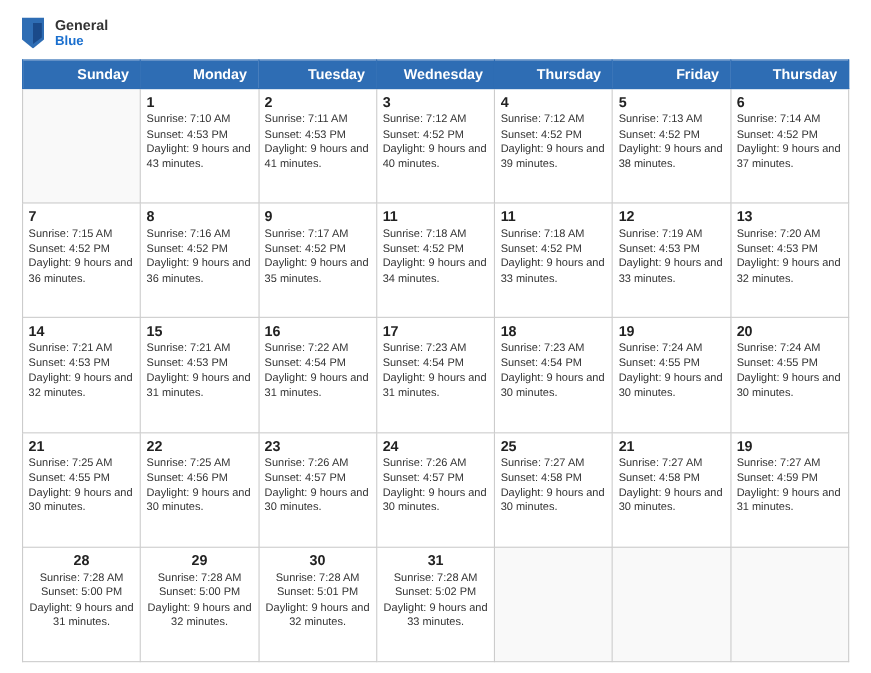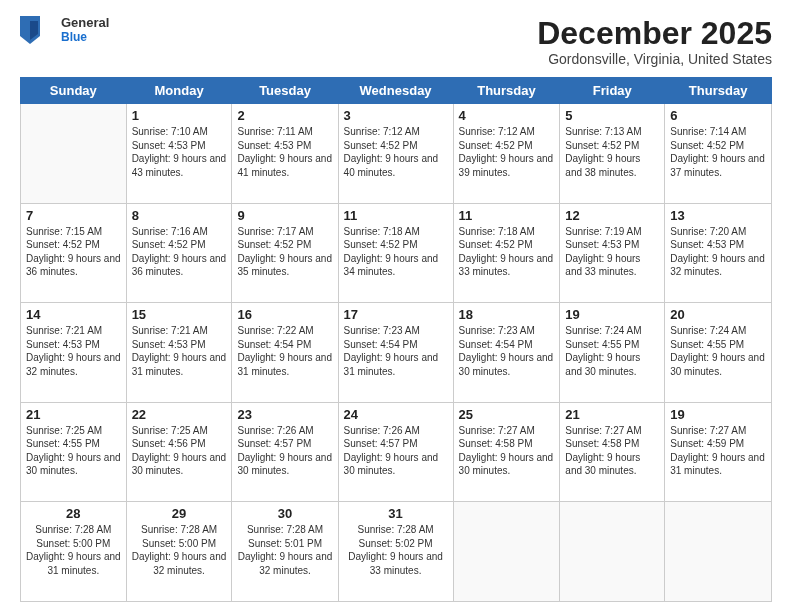--- a/index.html
+++ b/index.html
@@ -19,21 +19,21 @@
     }
     .header {
       display: flex;
       justify-content: space-between;
       align-items: flex-start;
       margin-bottom: 10px;
     }
     .logo {
       display: flex;
       align-items: center;
-      gap: 19px;
+      gap: 8px;
     }
     .logo-text {
       display: flex;
       flex-direction: column;
       line-height: 1.1;
     }
     .logo-general {
       font-size: 13px;
       font-weight: bold;
       color: #333;
@@ -62,22 +62,22 @@
       color: #444;
     }
     .calendar {
       width: 100%;
       border-collapse: collapse;
       flex: 1;
     }
     .calendar th {
       background-color: #2e6db4;
       color: white;
-      text-align: center;
-      padding: 5px 21px;
+      text-align: right;
+      padding: 5px 10px;
       font-size: 13px;
       font-weight: bold;
       border: 1px solid #2e6db4;
     }
     .calendar td {
       border: 1px solid #ccc;
       vertical-align: top;
       padding: 4px 5px;
       font-size: 10px;
       color: #333;
@@ -111,24 +111,20 @@
   <div class="header">
     <div class="logo">
       <svg class="logo-icon" viewBox="0 0 20 28" xmlns="http://www.w3.org/2000/svg">
         <polygon points="0,0 20,0 20,20 10,28 0,20" fill="#2e6db4"></polygon>
         <polygon points="10,5 18,5 18,18 10,24" fill="#1a4a8a"></polygon>
       </svg>
       <div class="logo-text">
         <span class="logo-general">General</span>
         <span class="logo-blue">Blue</span>
       </div>
-    </div>
-    <div class="title-block">
-      <div class="month-title">December 2025</div>
-      <div class="location">Gordonsville, Virginia, United States</div>
     </div>
   </div>
 
   <table class="calendar">
     <thead>
       <tr>
         <th>Sunday</th>
         <th>Monday</th>
         <th>Tuesday</th>
         <th>Wednesday</th>

